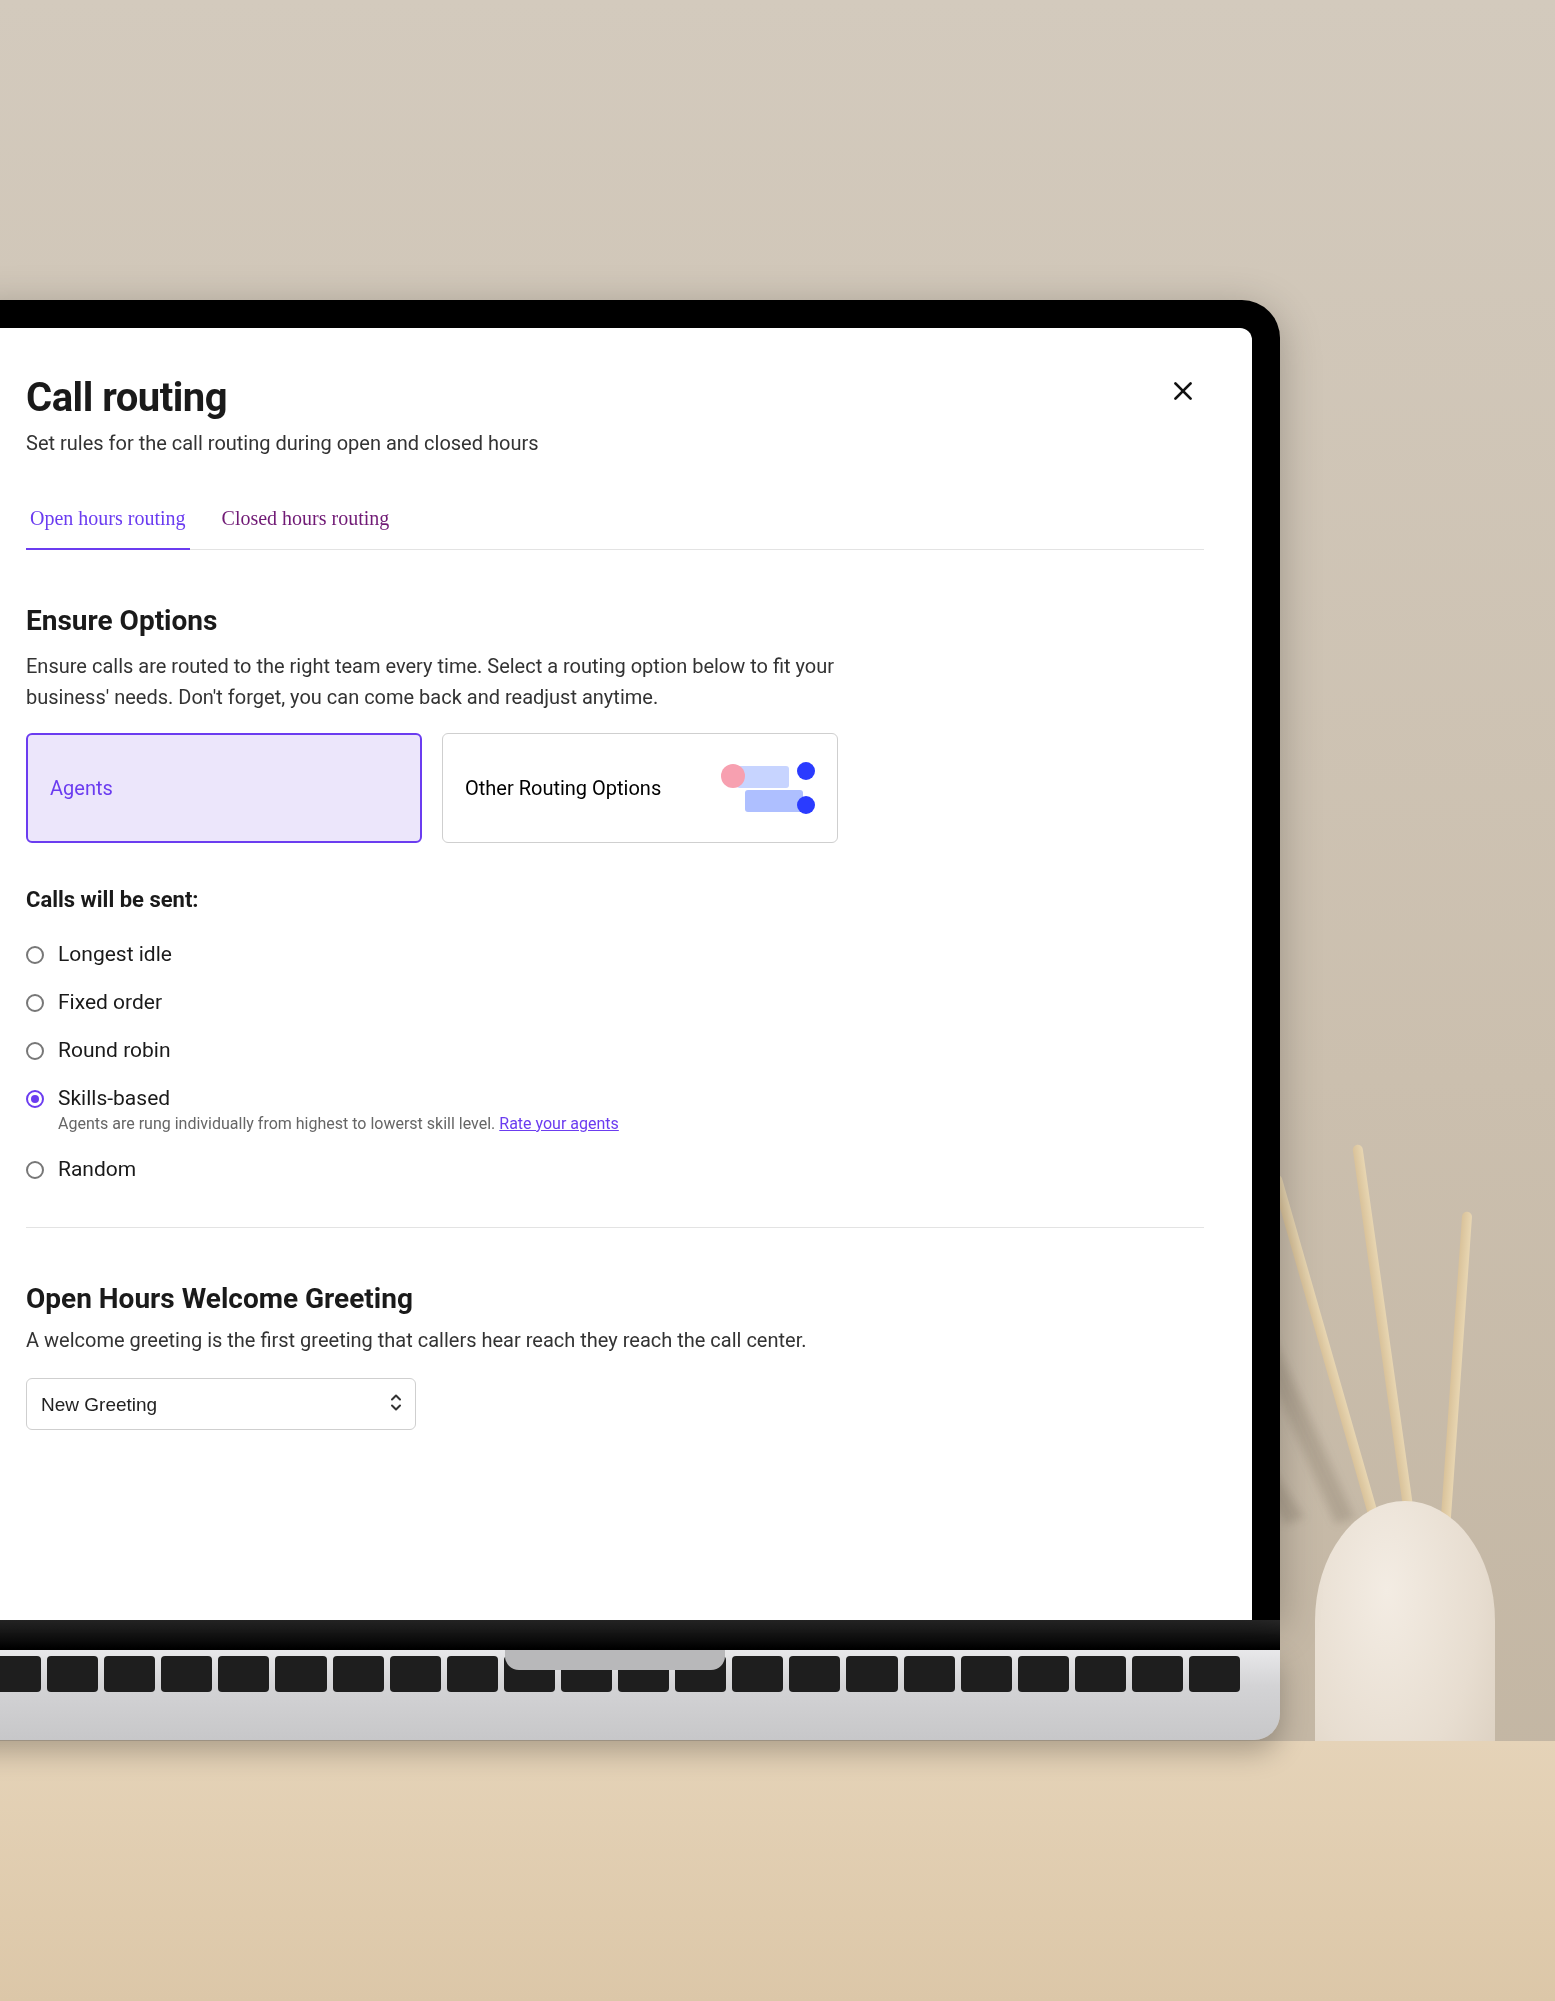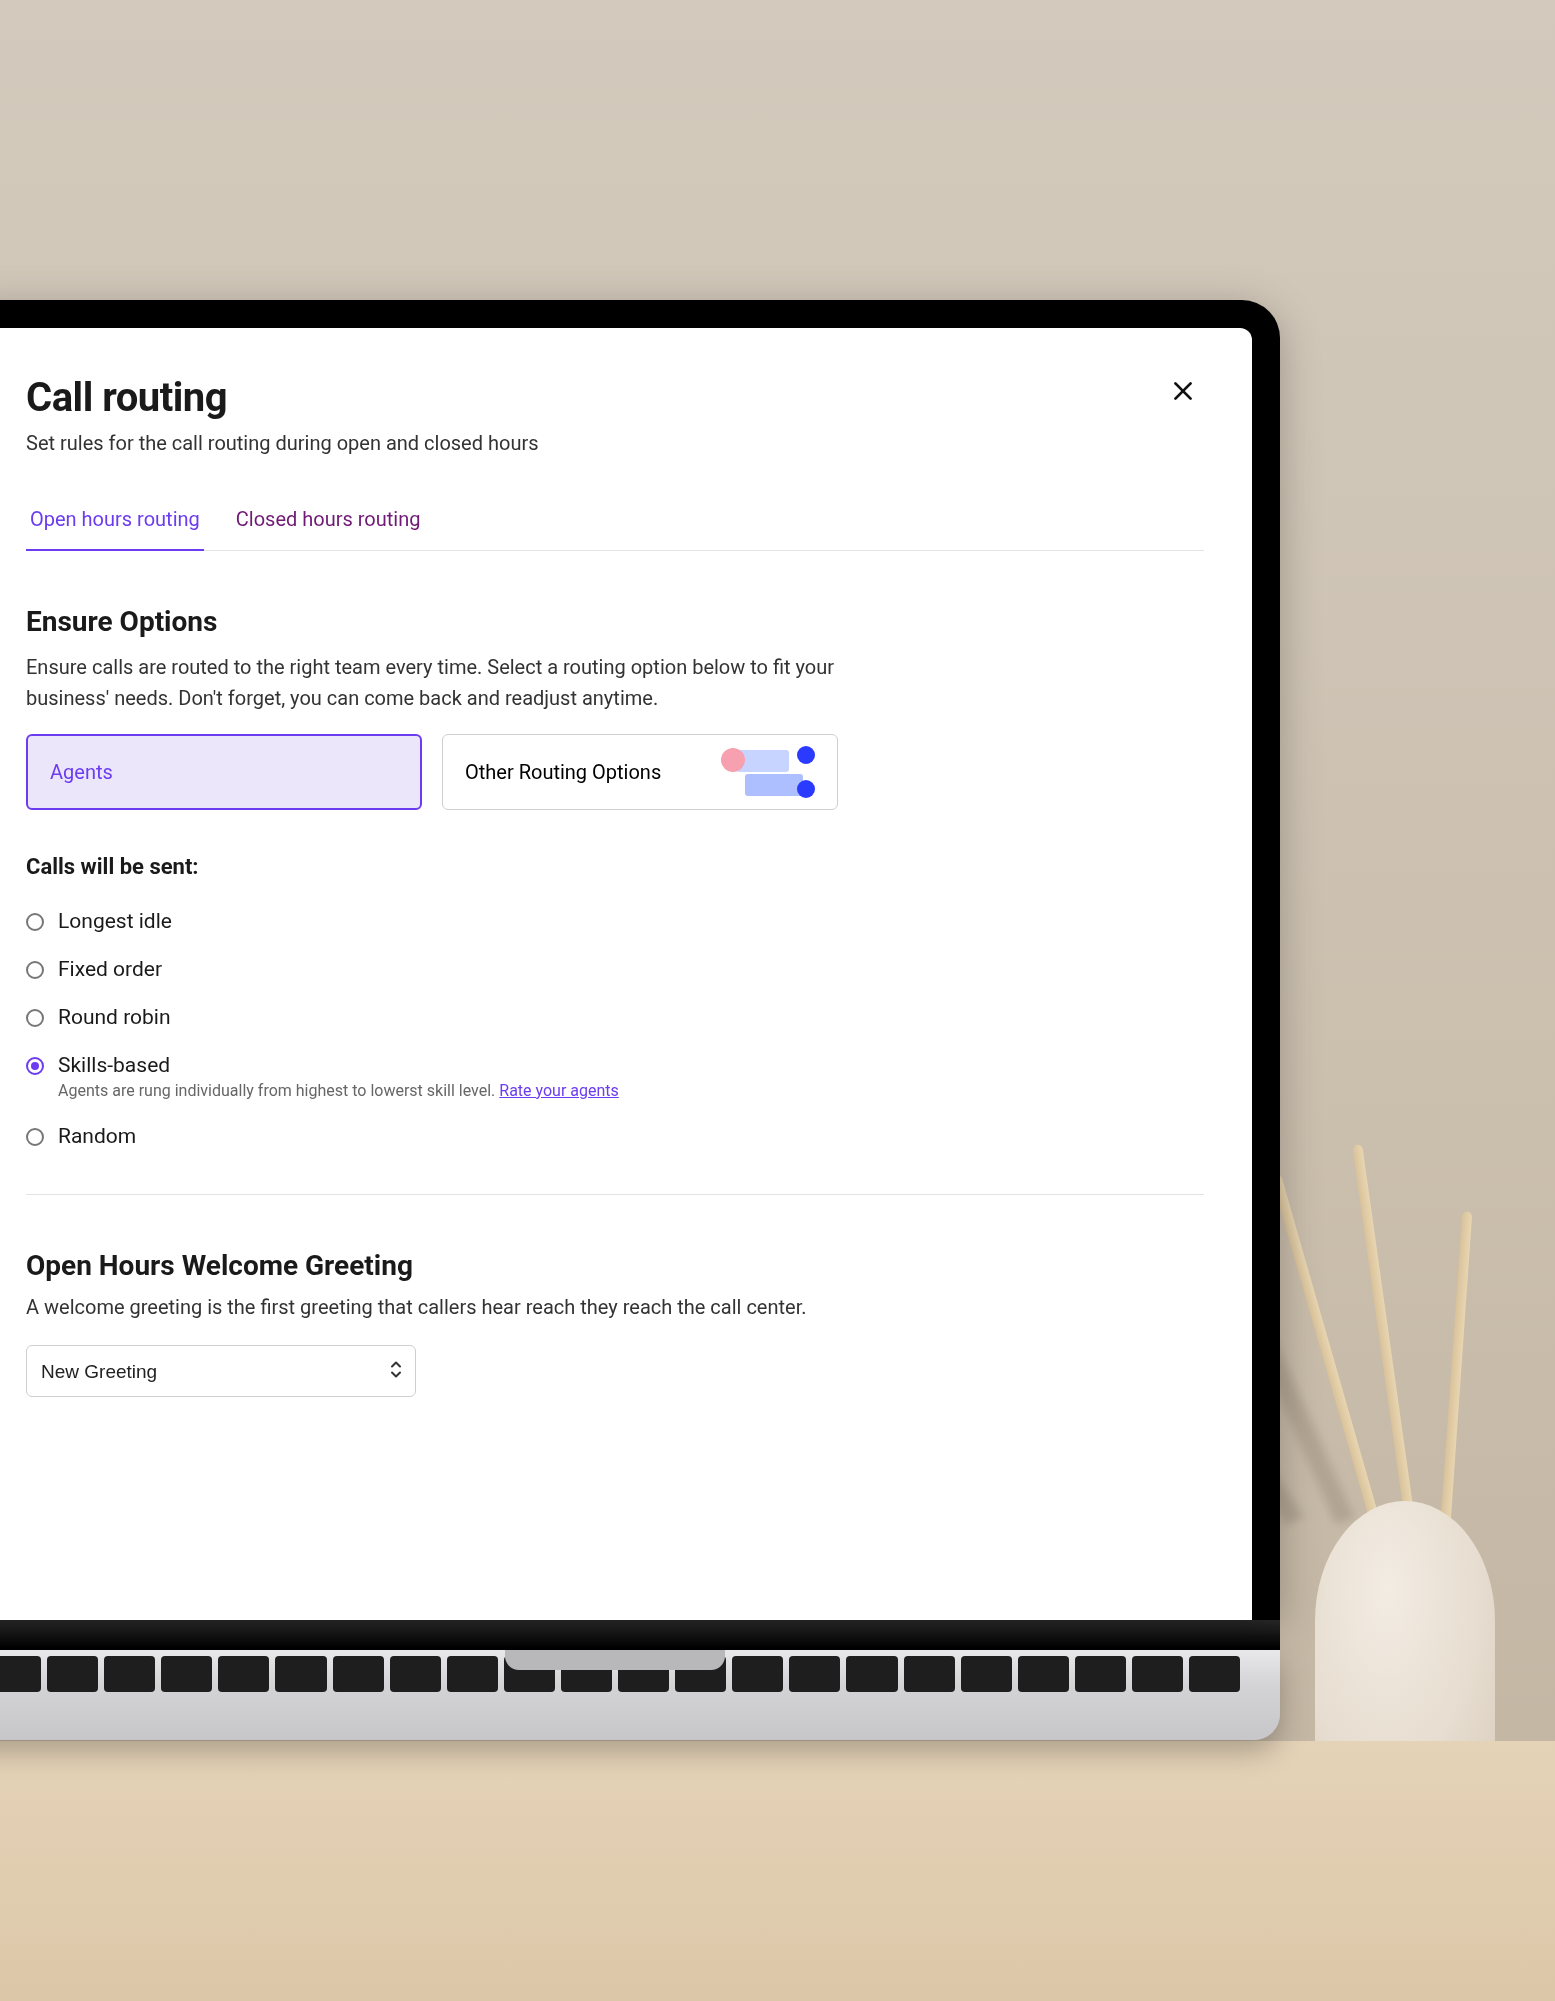--- a/index.html
+++ b/index.html
@@ -155,20 +155,21 @@
     color: #111;
     background: none;
     border: none;
   }
 
   .tabs {
     display: flex;
     gap: 28px;
     border-bottom: 1px solid #e3e3e3;
     margin-top: 38px;
+    font-family: Liberation Serif, serif;
   }
   .tab {
     padding: 14px 4px 18px 4px;
     font-size: 20px;
     color: #701a75;
     cursor: pointer;
     border-bottom: 2px solid transparent;
     margin-bottom: -1px;
   }
   .tab.active {
@@ -198,21 +199,21 @@
   }
 
   .option-cards {
     display: flex;
     gap: 20px;
     margin-top: 20px;
   }
   .option-card {
     border: 1.5px solid #cfcfcf;
     border-radius: 6px;
-    height: 76px;
+    height: 110px;
     width: 396px;
     display: flex;
     align-items: center;
     padding: 0 22px;
     font-size: 20px;
     cursor: pointer;
     justify-content: space-between;
   }
   .option-card.selected {
     border: 2px solid #6b3cf0;

